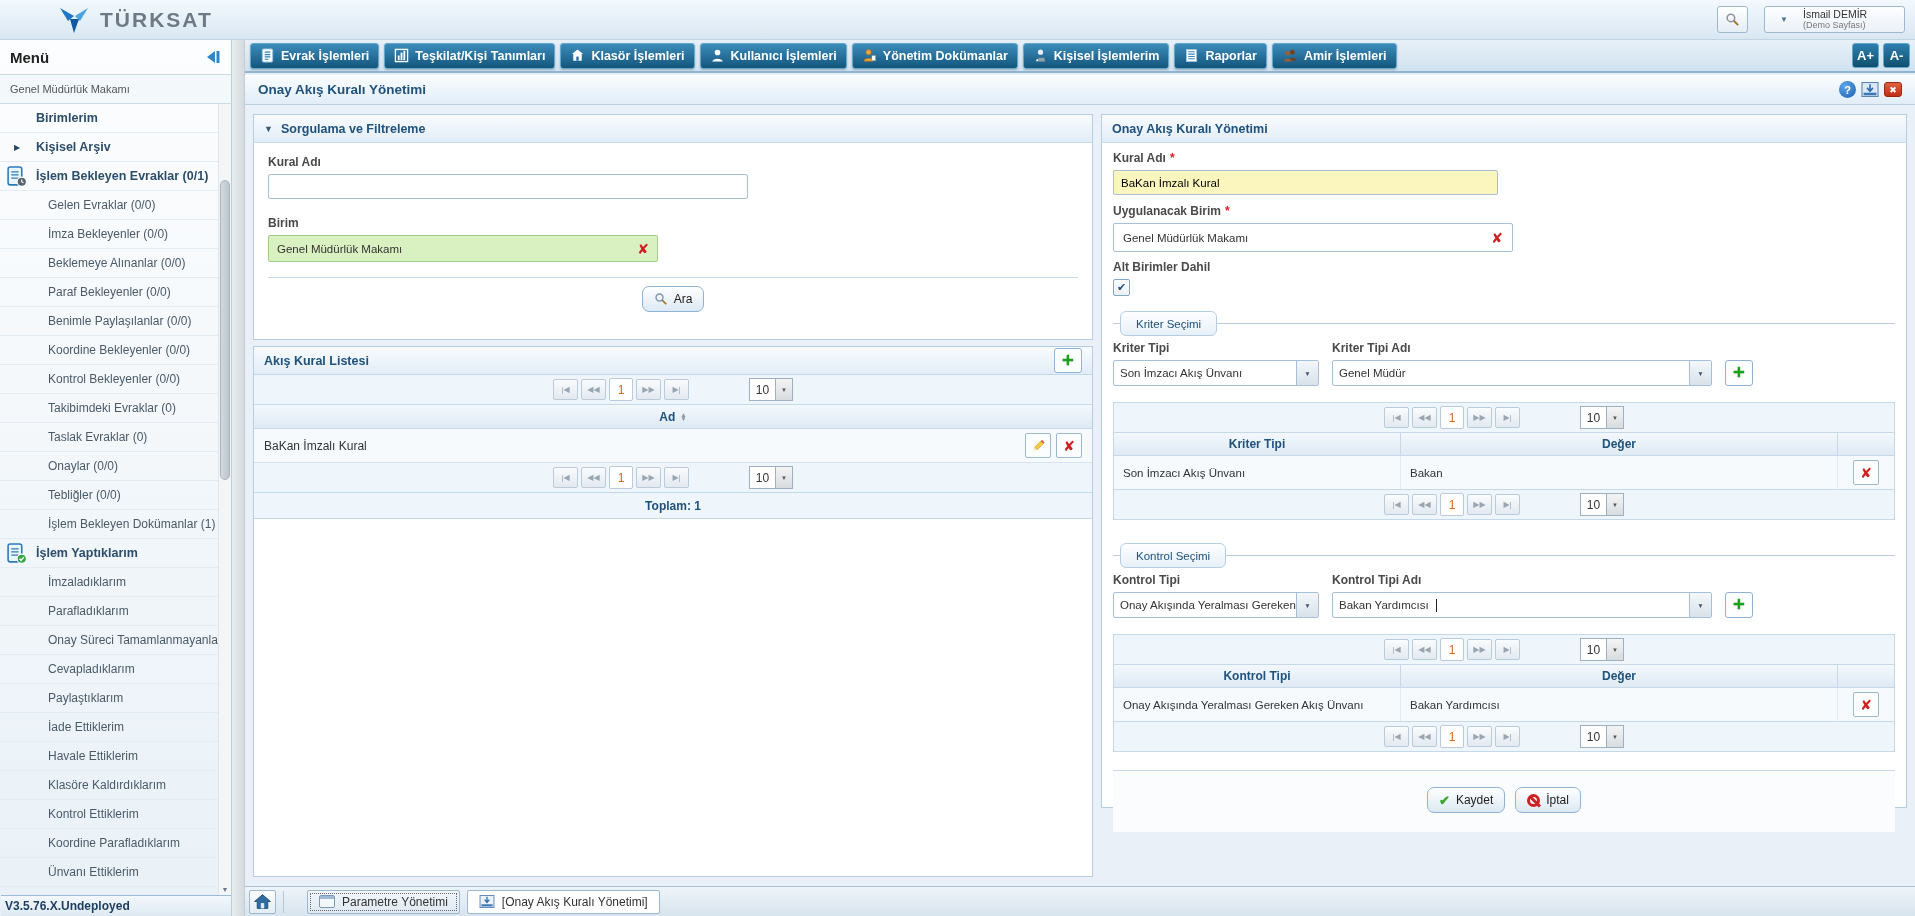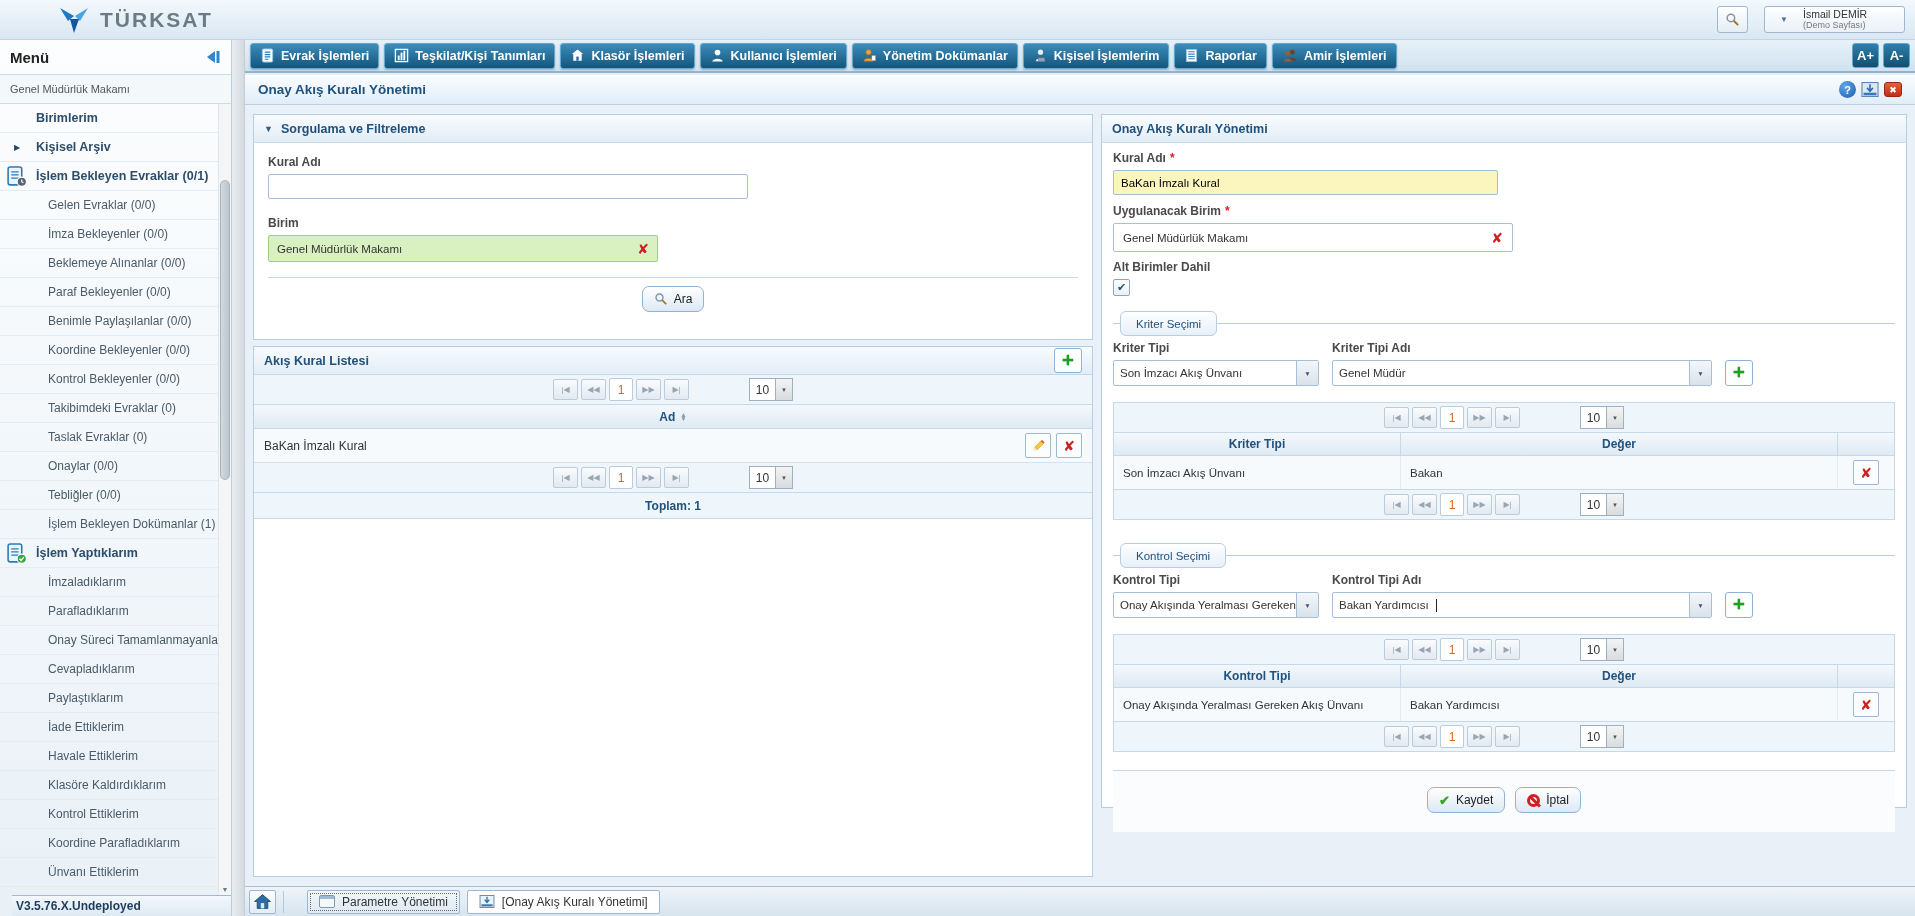--- a/index.html
+++ b/index.html
@@ -24,21 +24,21 @@
 .menu-head{height:35px;display:flex;align-items:center;justify-content:space-between;padding:0 10px;border-bottom:1px solid #cddbe7;}
 .menu-title{font-size:15px;font-weight:bold;color:#222;}
 .collapse-btn{cursor:pointer;display:flex;align-items:center;}
 .org-row{height:29px;display:flex;align-items:center;padding:0 10px;font-size:11px;color:#555;border-bottom:1px solid #cddbe7;background:#f3f8fb;}
 .menu-list{position:absolute;top:64px;bottom:21px;left:0;right:0;overflow:hidden;}
 .mi{display:flex;align-items:center;border-bottom:1px solid #e3ecf3;cursor:pointer;height:29px;position:relative;}
 .mi.root{font-weight:bold;color:#2d4e6b;font-size:12.5px;padding-left:36px;}
 .mi.child{color:#4a5a68;font-size:12px;padding-left:48px;}
 .mi .micon{position:absolute;left:6px;top:3px;}
 .mi .arr{position:absolute;left:14px;font-size:8px;color:#244a66;}
-.version-bar{position:absolute;bottom:0;left:12px;right:0;height:21px;background:linear-gradient(#f3f8fc,#dde9f2);border-top:1px solid #9dbbd6;display:flex;align-items:center;padding-left:4px;font-weight:bold;font-size:12px;color:#1d3c5e;}
+.version-bar{position:absolute;bottom:0;left:1px;right:0;height:21px;background:linear-gradient(#f3f8fc,#dde9f2);border-top:1px solid #9dbbd6;display:flex;align-items:center;padding-left:4px;font-weight:bold;font-size:12px;color:#1d3c5e;}
 .sb-scroll{position:absolute;right:0;top:64px;bottom:21px;width:13px;background:#f3f5f7;border-left:1px solid #dfe5ea;}
 .sb-thumb{position:absolute;left:1px;right:1px;top:76px;height:300px;background:linear-gradient(to right,#d3d9df,#bcc5cd);border:1px solid #aab4bf;border-radius:5px;}
 .sb-down{position:absolute;bottom:2px;left:0;right:0;text-align:center;font-size:7px;color:#6b7885;cursor:pointer;}
 #splitter{position:absolute;left:232px;top:40px;width:13px;bottom:0;background:linear-gradient(to right,#e9edf0,#d4dade);border-right:1px solid #c3cdd6;}
 
 
 #main{position:absolute;left:245px;top:40px;right:0;bottom:0;}
 .tabbar{position:absolute;top:0;left:0;right:0;height:33px;background:linear-gradient(#e8f1f8,#d0e2f0);border-bottom:2px solid #8fb4d2;display:flex;align-items:center;gap:5px;padding:0 5px;}
 .navtab{height:26px;display:flex;align-items:center;gap:6px;padding:0 9px;background:linear-gradient(#3c8cba,#13567d);border:1px solid #66a7cc;border-radius:3px;color:#fff;font-weight:bold;font-size:12.5px;cursor:pointer;box-shadow:0 1px 2px rgba(0,0,0,.25);white-space:nowrap;}
 .fontbtns{margin-left:auto;display:flex;gap:4px;}

